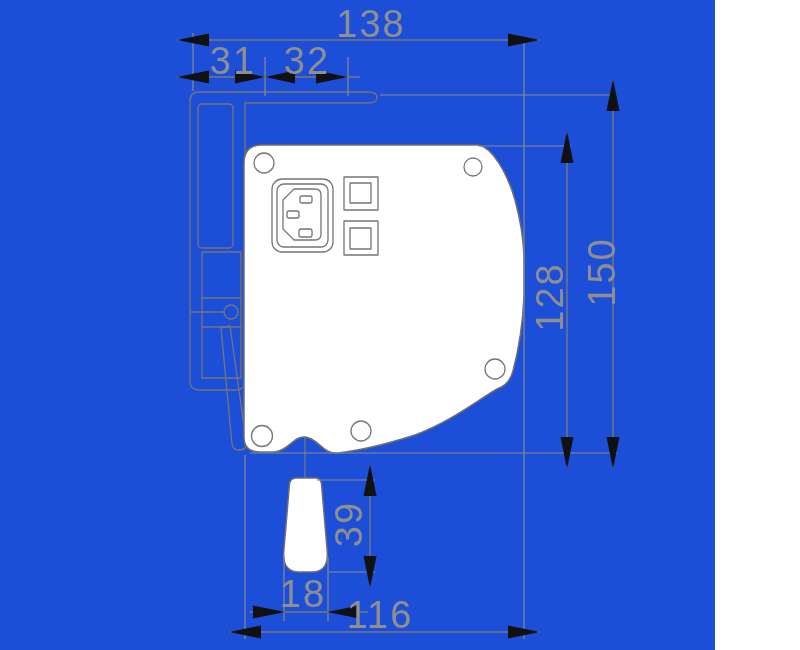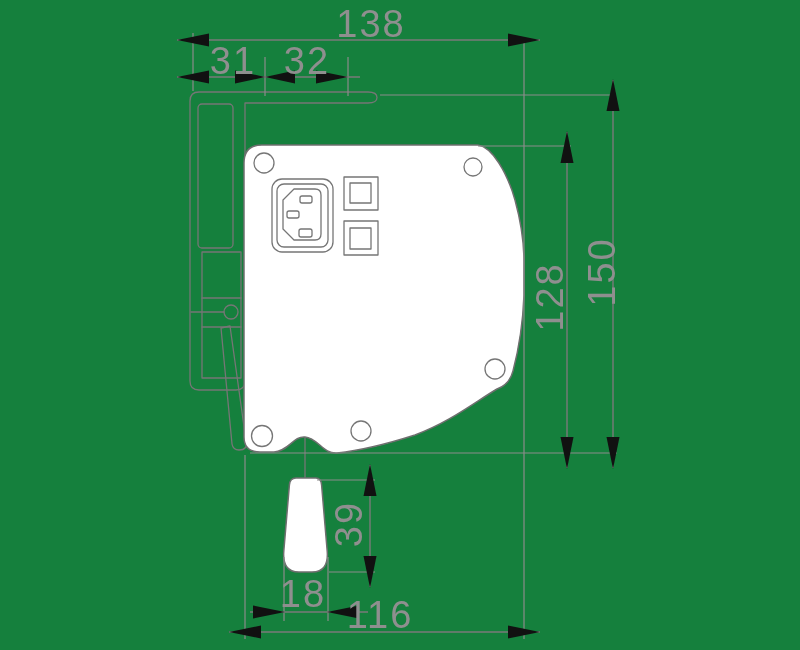--- a/index.html
+++ b/index.html
@@ -1,16 +1,16 @@
 <!DOCTYPE html>
 <html><head>
 <meta charset="utf-8">
 <style>
   html,body{margin:0;padding:0;background:#ffffff;}
-  .stage{width:800px;height:650px;position:relative;background:#15803d;overflow:hidden;}
+  .stage{width:715px;height:650px;position:relative;background:#1d4ed8;overflow:hidden;}
   svg{display:block;}
   .lbl{font-family:"Liberation Sans","DejaVu Sans",sans-serif;font-size:38px;fill:#8f8f8f;letter-spacing:2px;}
   .ext{stroke:#8b8b8b;stroke-width:1.2;fill:none;}
   .dim{stroke:#7a7a7a;stroke-width:1.4;fill:none;}
   .arw{fill:#111111;stroke:none;}
   .out{stroke:#6f6f6f;stroke-width:1.5;fill:none;stroke-linejoin:round;stroke-linecap:round;}
   .thin{stroke:#767676;stroke-width:1.3;fill:none;stroke-linejoin:round;stroke-linecap:round;}
   .white{fill:#ffffff;}
 </style>
 </head>

